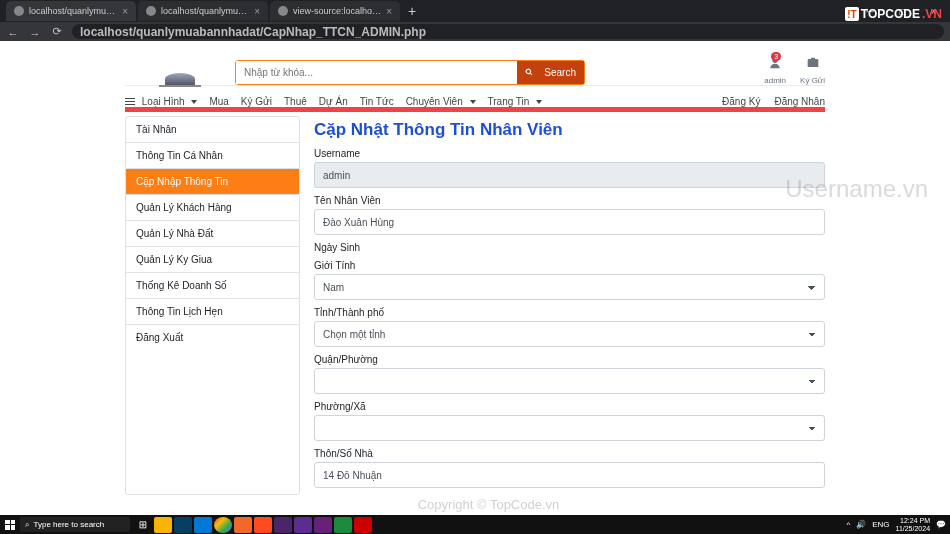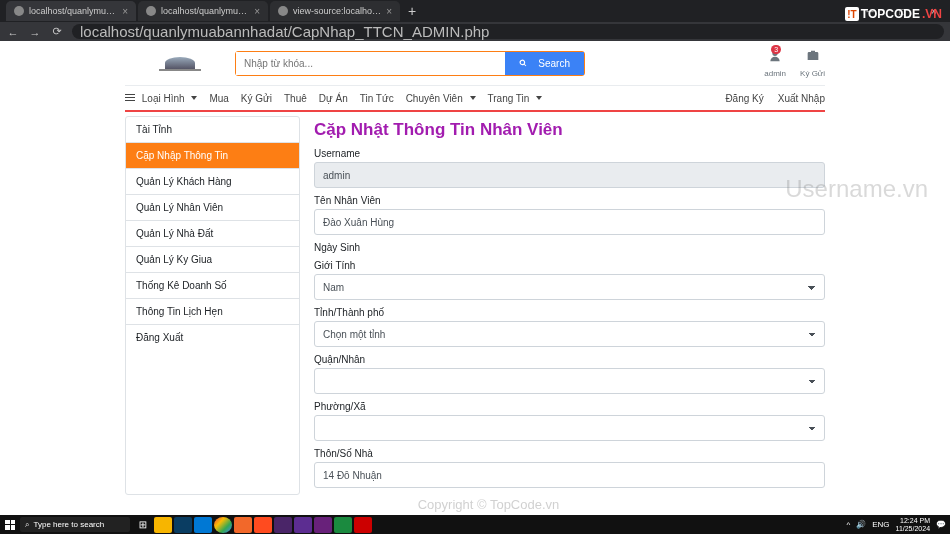--- a/index.html
+++ b/index.html
@@ -11,59 +11,59 @@
 .tab { display:flex; align-items:center; height:20px; padding:0 8px; margin-right:2px; background:#2d2e31; border-radius:5px 5px 0 0; gap:5px; max-width:130px; }
 .tab.active { background:#35363a; }
 .tab .fav { width:10px; height:10px; border-radius:50%; background:#888; flex-shrink:0; }
 .tab .ttitle { white-space:nowrap; overflow:hidden; text-overflow:ellipsis; font-size:9px; color:#ccc; }
 .tab .close { font-size:10px; color:#999; }
 .newtab { color:#ccc; padding:0 6px; font-size:14px; }
 .winbtns { margin-left:auto; display:flex; }
 .winbtn { width:32px; height:22px; display:flex; align-items:center; justify-content:center; color:#ccc; font-size:10px; }
 .addrbar { display:flex; align-items:center; height:19px; padding:0 6px; gap:8px; background:#35363a; }
 .navicon { color:#ccc; font-size:11px; width:14px; text-align:center; }
-.url { flex:1; background:#202124; border-radius:10px; height:15px; display:flex; align-items:center; padding:0 8px; color:#bbb; font-size:15px; }
+.url { flex:1; background:#202124; border-radius:10px; height:15px; display:flex; align-items:center; padding:0 8px; color:#bbb; font-size:12px;font-weight:bold; }
 
 
 .page { height:474px; overflow:hidden; background:#fff; position:relative; }
 .container { width:700px; margin:0 auto; }
 
 
-.tophdr { height:44px; display:flex; align-items:center; }
+.tophdr { height:44px; display:flex; align-items:flex-end; }
 .logo { width:110px; display:flex; align-items:center; justify-content:center; }
 .logo-img { width:30px; height:12px; background:linear-gradient(180deg,#9ab 0%,#556 100%); border-radius:50% 50% 0 0; position:relative; }
 .logo-img::after { content:""; position:absolute; left:-6px; right:-6px; bottom:-2px; height:2px; background:#888; }
 .searchwrap { width:350px; border:1px solid #fd7e14; border-radius:3px; display:flex; height:25px; }
 .searchinput { flex:1; border:none; padding:0 8px; font-size:10px; outline:none; }
-.searchbtn { background:#3b82f6; color:#fff; border:none; padding:0 14px; font-size:10px; cursor:pointer; display:flex; align-items:center; gap:10px; }
+.searchbtn { background:#c2410c; color:#fff; border:none; padding:0 8px; font-size:10px; cursor:pointer; display:flex; align-items:center; gap:10px; }
 .searchbtn svg { width:9px; height:9px; fill:#fff; }
 .rightctrls { margin-left:auto; display:flex; gap:14px; align-items:center; }
 .rctl { text-align:center; position:relative; }
 .rctl .ico { width:18px; height:16px; margin:0 auto; color:#6c757d; }
 .rctl .lbl { font-size:8px; color:#6c757d; margin-top:1px; }
 .badge { position:absolute; top:-3px; right:5px; background:#dc3545; color:#fff; border-radius:7px; font-size:7px; padding:0 3px; line-height:9px; }
 
 
-.navbar { border-top:1px solid #e9ecef; border-bottom:2px solid #ef4444; height:27px; display:flex; align-items:center; font-size:10px; }
+.navbar { border-top:1px solid #e9ecef; border-bottom:5px solid #ef4444; height:27px; display:flex; align-items:flex-end; font-size:10px; }
 .navleft { display:flex; align-items:center; gap:12px; }
 .navitem { color:#444; cursor:pointer; display:flex; align-items:center; gap:2px; }
 .hamb { display:inline-block; width:10px; height:8px; position:relative; }
 .hamb::before, .hamb::after, .hamb span { content:""; position:absolute; left:0; right:0; height:1px; background:#444; }
 .hamb::before { top:0; } .hamb span { top:3px; } .hamb::after { top:6px; }
 .caret { border-left:3px solid transparent; border-right:3px solid transparent; border-top:4px solid #444; display:inline-block; }
 .navright { margin-left:auto; display:flex; gap:14px; }
 
 
 .mainrow { display:flex; gap:10px; margin-top:4px; }
 .sidebar { width:175px; border:1px solid #dee2e6; border-radius:3px; background:#fff; }
 .sbitem { padding:7px 10px; font-size:10px; color:#212529; border-bottom:1px solid #dee2e6; cursor:pointer; }
 .sbitem:last-child { border-bottom:none; }
 .sbitem.active { background:#fd7e14; color:#fff; }
 .content { flex:1; padding:4px 0 0 4px; }
-.content h2 { font-size:17px; font-weight:700; margin-bottom:8px; color:#a21caf; }
+.content h2 { font-size:17px; font-weight:700; margin-bottom:8px; color:#1d4ed8; }
 .fgroup { margin-bottom:7px; }
 .flabel { font-size:10px; color:#212529; margin-bottom:3px; display:block; }
 .finput, .fselect { width:100%; height:26px; border:1px solid #ced4da; border-radius:3px; padding:0 8px; font-size:10px; color:#495057; background:#fff; }
 .finput[readonly] { background:#e9ecef; }
 .fselect { appearance:none; background-image:linear-gradient(45deg,transparent 50%,#495057 50%),linear-gradient(135deg,#495057 50%,transparent 50%); background-position:calc(100% - 12px) 11px,calc(100% - 8px) 11px; background-size:4px 4px,4px 4px; background-repeat:no-repeat; }
 .dateinput { position:relative; }
 .dateico { position:absolute; right:8px; top:6px; width:12px; height:12px; }
 
 
 .wm1 { position:absolute; top:7px; right:8px; display:flex; align-items:center; gap:2px; z-index:50; }
@@ -170,30 +170,30 @@
         <span class="navitem">Mua</span>
         <span class="navitem">Ký Gửi</span>
         <span class="navitem">Thuê</span>
         <span class="navitem">Dự Án</span>
         <span class="navitem">Tin Tức</span>
         <span class="navitem"><span>Chuyên Viên</span>&nbsp;<span class="caret"></span></span>
         <span class="navitem"><span>Trang Tin</span>&nbsp;<span class="caret"></span></span>
       </div>
       <div class="navright">
         <span class="navitem">Đăng Ký</span>
-        <span class="navitem">Xuất Nhập</span>
+        <span class="navitem">Đăng Nhân</span>
       </div>
     </div>
 
     <div class="mainrow">
       <div class="sidebar">
-        <div class="sbitem">Tài Tỉnh</div>
+        <div class="sbitem">Tài Nhân</div>
+        <div class="sbitem">Thông Tin Cá Nhân</div>
         <div class="sbitem active">Cặp Nhập Thông Tin</div>
         <div class="sbitem">Quản Lý Khách Hàng</div>
-        <div class="sbitem">Quản Lý Nhân Viên</div>
         <div class="sbitem">Quản Lý Nhà Đất</div>
         <div class="sbitem">Quản Lý Ky Giua</div>
         <div class="sbitem">Thống Kê Doanh Số</div>
         <div class="sbitem">Thông Tin Lịch Hẹn</div>
         <div class="sbitem">Đăng Xuất</div>
       </div>
 
       <div class="content">
         <h2>Cặp Nhật Thông Tin Nhân Viên</h2>
 
@@ -210,21 +210,21 @@
         </div>
         <div class="fgroup">
           <label class="flabel">Giới Tính</label>
           <select class="fselect"><option>Nam</option></select>
         </div>
         <div class="fgroup">
           <label class="flabel">Tỉnh/Thành phố</label>
           <select class="fselect"><option>Chọn một tỉnh</option></select>
         </div>
         <div class="fgroup">
-          <label class="flabel">Quận/Nhân</label>
+          <label class="flabel">Quận/Phường</label>
           <select class="fselect"><option></option></select>
         </div>
         <div class="fgroup">
           <label class="flabel">Phường/Xã</label>
           <select class="fselect"><option></option></select>
         </div>
         <div class="fgroup">
           <label class="flabel">Thôn/Số Nhà</label>
           <input class="finput" value="14 Đỗ Nhuận" style="">
         </div>

